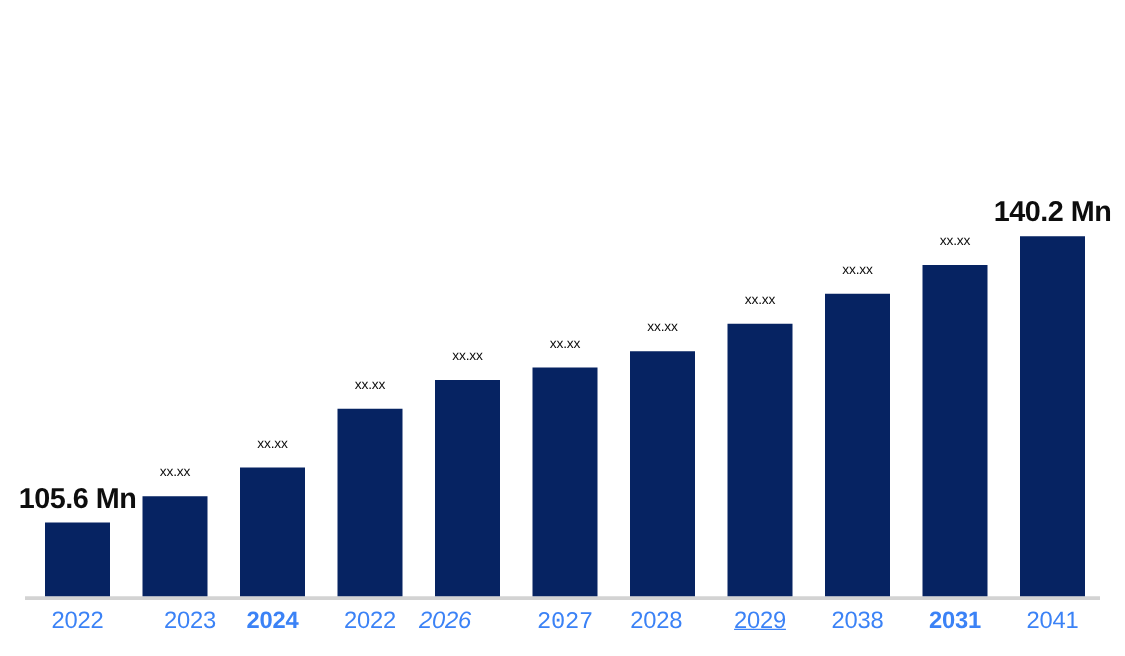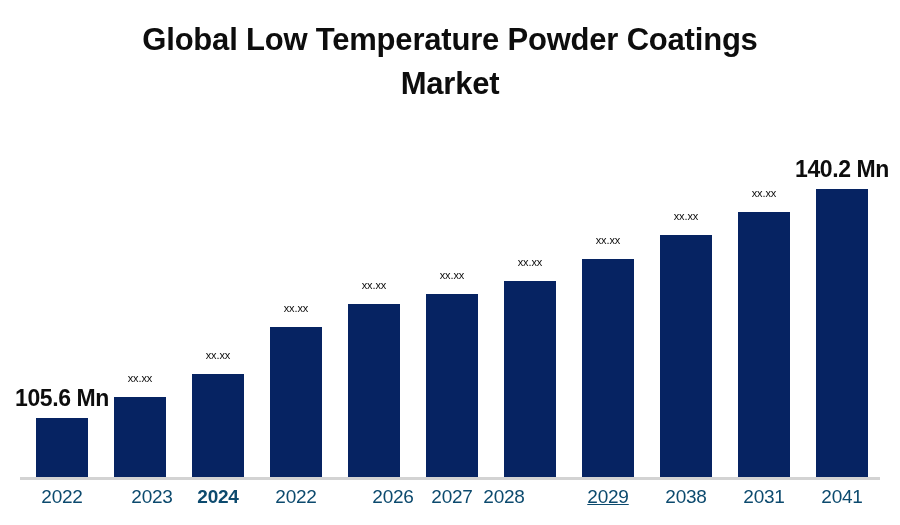--- a/index.html
+++ b/index.html
@@ -72,63 +72,61 @@
     font-size: 23px;
     font-weight: bold;
     letter-spacing: -0.4px;
   }
 
   .x-tick-label {
     position: absolute;
     top: 486px;
     text-align: center;
     font-size: 19px;
-    color: #0c4a6e;
+    color: #3b82f6;
     letter-spacing: -0.2px;
   }
 </style>
 </head>
 <body>
 
 <div id="chart-root">
 
-  <div id="chart-title">Global Low Temperature Powder Coatings
-Market</div>
 
   <div id="plot-area">
     <div id="x-axis-line"></div>
 
   <div class="bar-rect" title="105.6 Mn" style="left: 36px; top: 418px; width: 52px; height: 59px; background: rgb(6, 35, 98);"></div>
       <div class="bar-value-label highlight" style="width: 160px; left: -18px; top: 385px; color: rgb(13, 13, 13);">105.6 Mn</div>
       <div class="x-tick-label" style="width: 78px; left: 23px;">2022</div>
       <div class="bar-rect" title="xx.xx" style="left: 114px; top: 397px; width: 52px; height: 80px; background: rgb(6, 35, 98);"></div>
       <div class="bar-value-label" style="width: 110px; left: 85px; top: 372px; color: rgb(13, 13, 13);">xx.xx</div>
       <div class="x-tick-label" style="width: 78px; left: 113px;">2023</div>
       <div class="bar-rect" title="xx.xx" style="left: 192px; top: 374px; width: 52px; height: 103px; background: rgb(6, 35, 98);"></div>
       <div class="bar-value-label" style="width: 110px; left: 163px; top: 349px; color: rgb(13, 13, 13);">xx.xx</div>
       <div class="x-tick-label" style="width: 78px; left: 179px; font-weight: bold;">2024</div>
       <div class="bar-rect" title="xx.xx" style="left: 270px; top: 327px; width: 52px; height: 150px; background: rgb(6, 35, 98);"></div>
       <div class="bar-value-label" style="width: 110px; left: 241px; top: 302px; color: rgb(13, 13, 13);">xx.xx</div>
       <div class="x-tick-label" style="width: 78px; left: 257px;">2022</div>
       <div class="bar-rect" title="xx.xx" style="left: 348px; top: 304px; width: 52px; height: 173px; background: rgb(6, 35, 98);"></div>
       <div class="bar-value-label" style="width: 110px; left: 319px; top: 279px; color: rgb(13, 13, 13);">xx.xx</div>
-      <div class="x-tick-label" style="width: 78px; left: 354px;">2026</div>
+      <div class="x-tick-label" style="width: 78px; left: 317px; font-style: italic;">2026</div>
       <div class="bar-rect" title="xx.xx" style="left: 426px; top: 294px; width: 52px; height: 183px; background: rgb(6, 35, 98);"></div>
       <div class="bar-value-label" style="width: 110px; left: 397px; top: 269px; color: rgb(13, 13, 13);">xx.xx</div>
-      <div class="x-tick-label" style="width: 78px; left: 413px;">2027</div>
+      <div class="x-tick-label" style="width: 78px; left: 413px; font-family: Liberation Mono, monospace;">2027</div>
       <div class="bar-rect" title="xx.xx" style="left: 504px; top: 281px; width: 52px; height: 196px; background: rgb(6, 35, 98);"></div>
       <div class="bar-value-label" style="width: 110px; left: 475px; top: 256px; color: rgb(13, 13, 13);">xx.xx</div>
-      <div class="x-tick-label" style="width: 78px; left: 465px;">2028</div>
+      <div class="x-tick-label" style="width: 78px; left: 486px;">2028</div>
       <div class="bar-rect" title="xx.xx" style="left: 582px; top: 259px; width: 52px; height: 218px; background: rgb(6, 35, 98);"></div>
       <div class="bar-value-label" style="width: 110px; left: 553px; top: 234px; color: rgb(13, 13, 13);">xx.xx</div>
       <div class="x-tick-label" style="width: 78px; left: 569px; text-decoration: underline;">2029</div>
       <div class="bar-rect" title="xx.xx" style="left: 660px; top: 235px; width: 52px; height: 242px; background: rgb(6, 35, 98);"></div>
       <div class="bar-value-label" style="width: 110px; left: 631px; top: 210px; color: rgb(13, 13, 13);">xx.xx</div>
       <div class="x-tick-label" style="width: 78px; left: 647px;">2038</div>
       <div class="bar-rect" title="xx.xx" style="left: 738px; top: 212px; width: 52px; height: 265px; background: rgb(6, 35, 98);"></div>
       <div class="bar-value-label" style="width: 110px; left: 709px; top: 187px; color: rgb(13, 13, 13);">xx.xx</div>
-      <div class="x-tick-label" style="width: 78px; left: 725px;">2031</div>
+      <div class="x-tick-label" style="width: 78px; left: 725px; font-weight: bold;">2031</div>
       <div class="bar-rect" title="140.2 Mn" style="left: 816px; top: 189px; width: 52px; height: 288px; background: rgb(6, 35, 98);"></div>
       <div class="bar-value-label highlight" style="width: 160px; left: 762px; top: 156px; color: rgb(13, 13, 13);">140.2 Mn</div>
       <div class="x-tick-label" style="width: 78px; left: 803px;">2041</div>
     </div>
 
 </div>
 
 </body></html>

